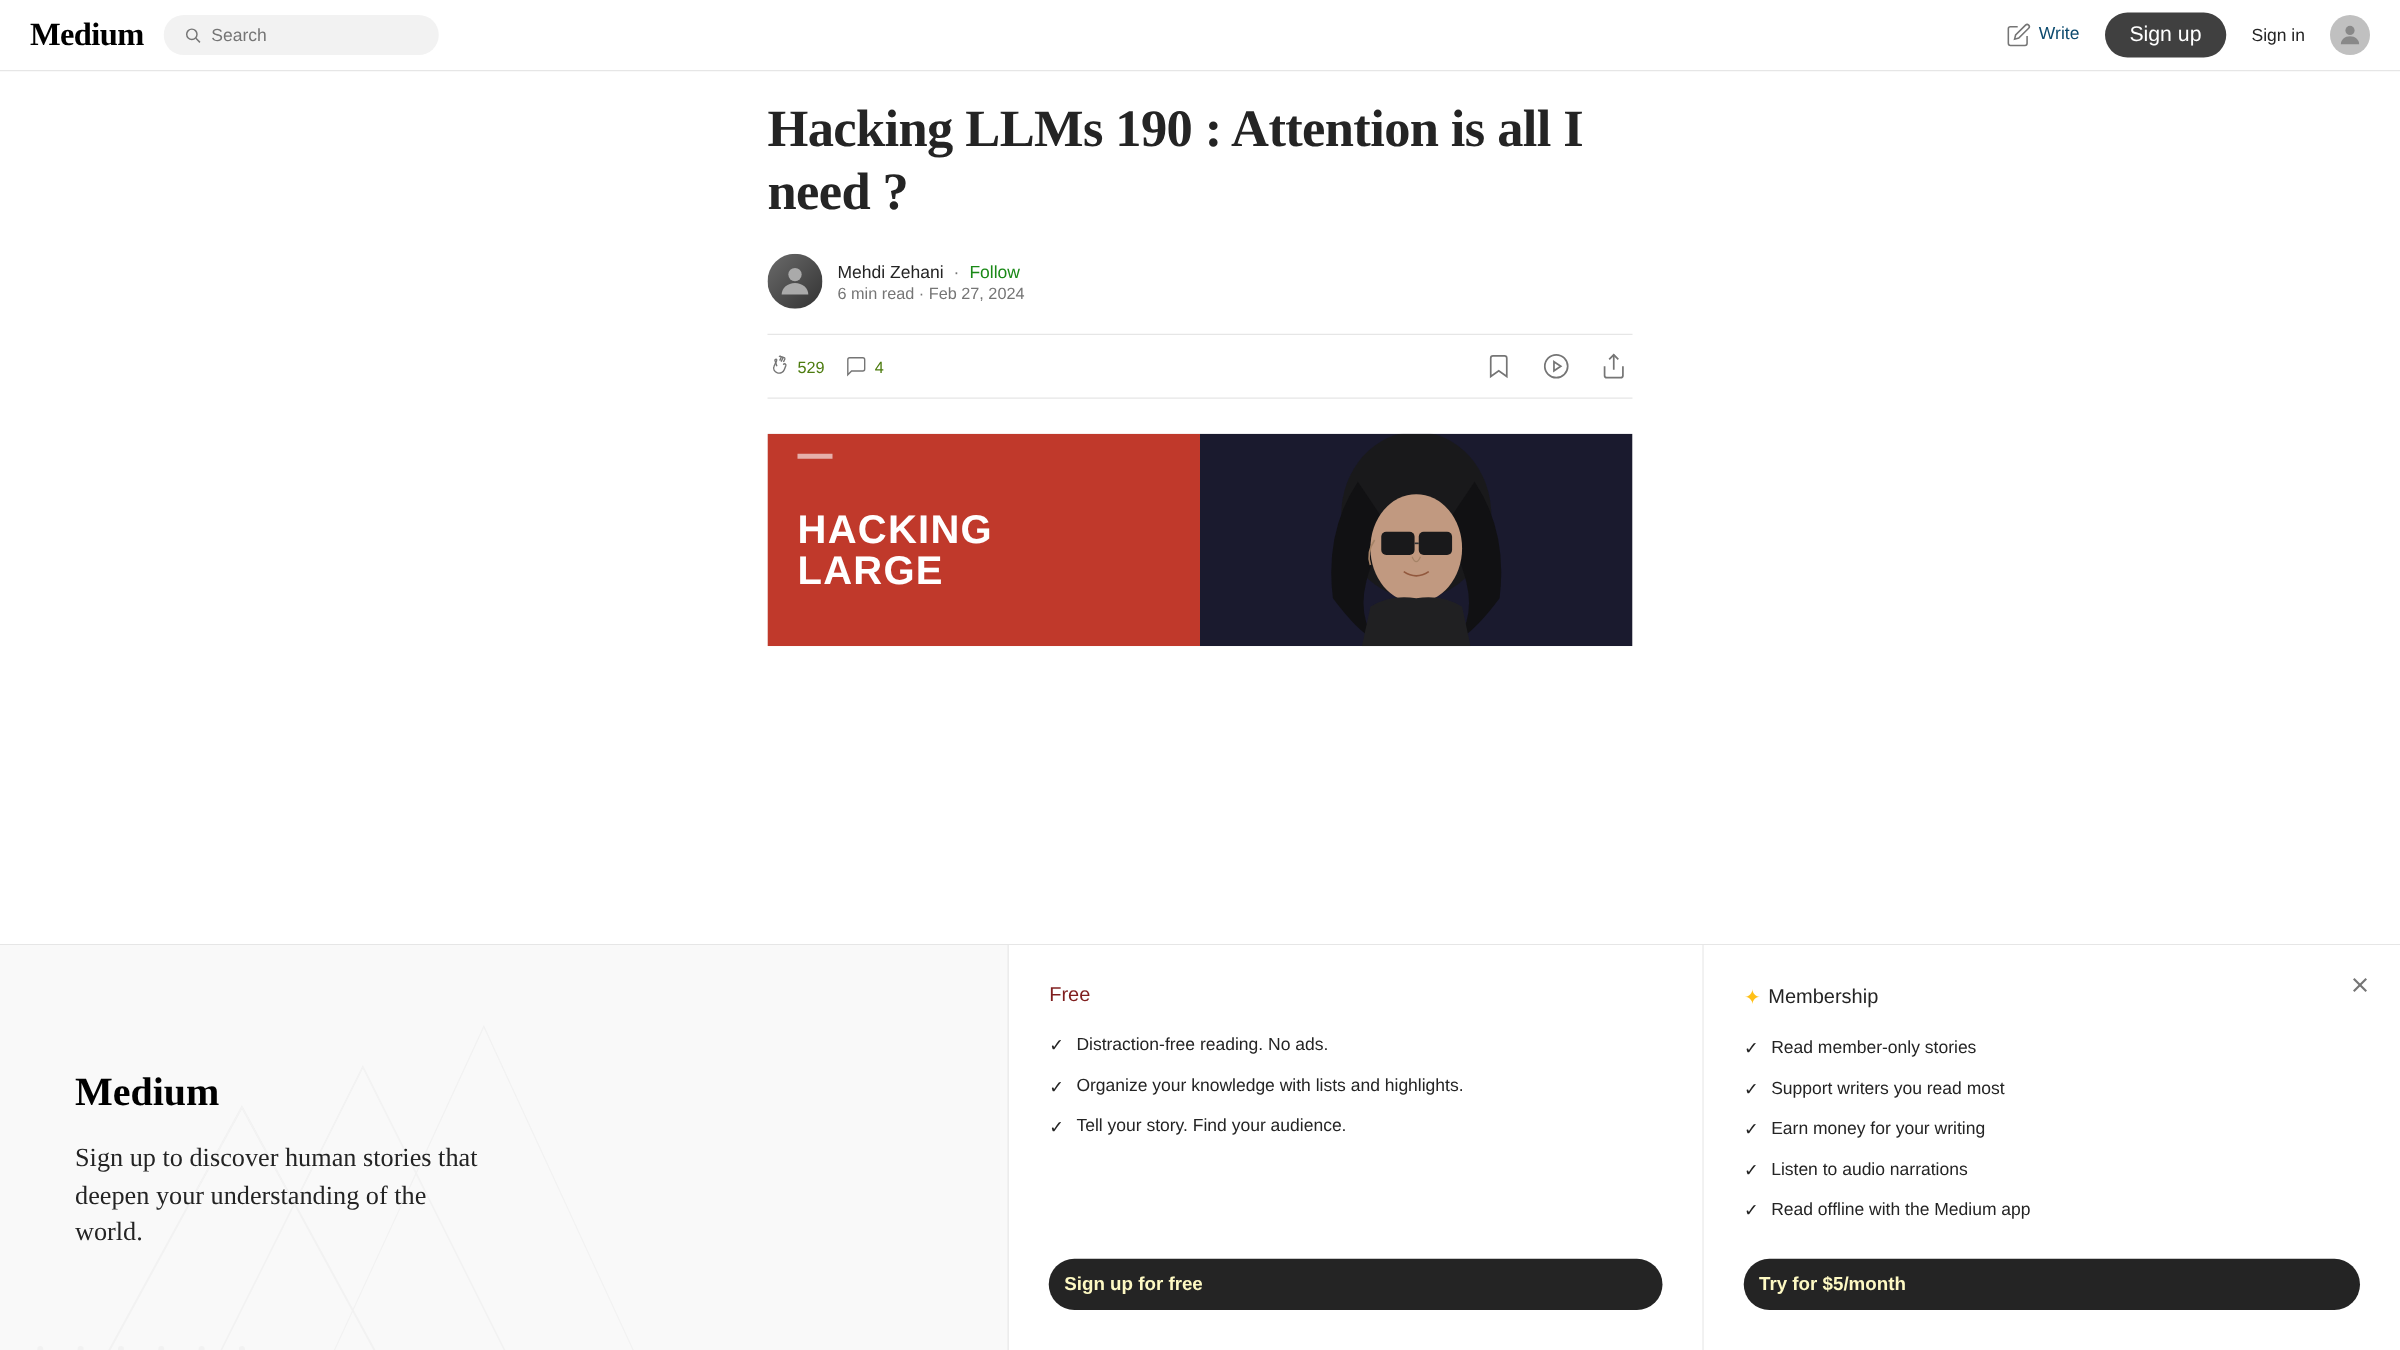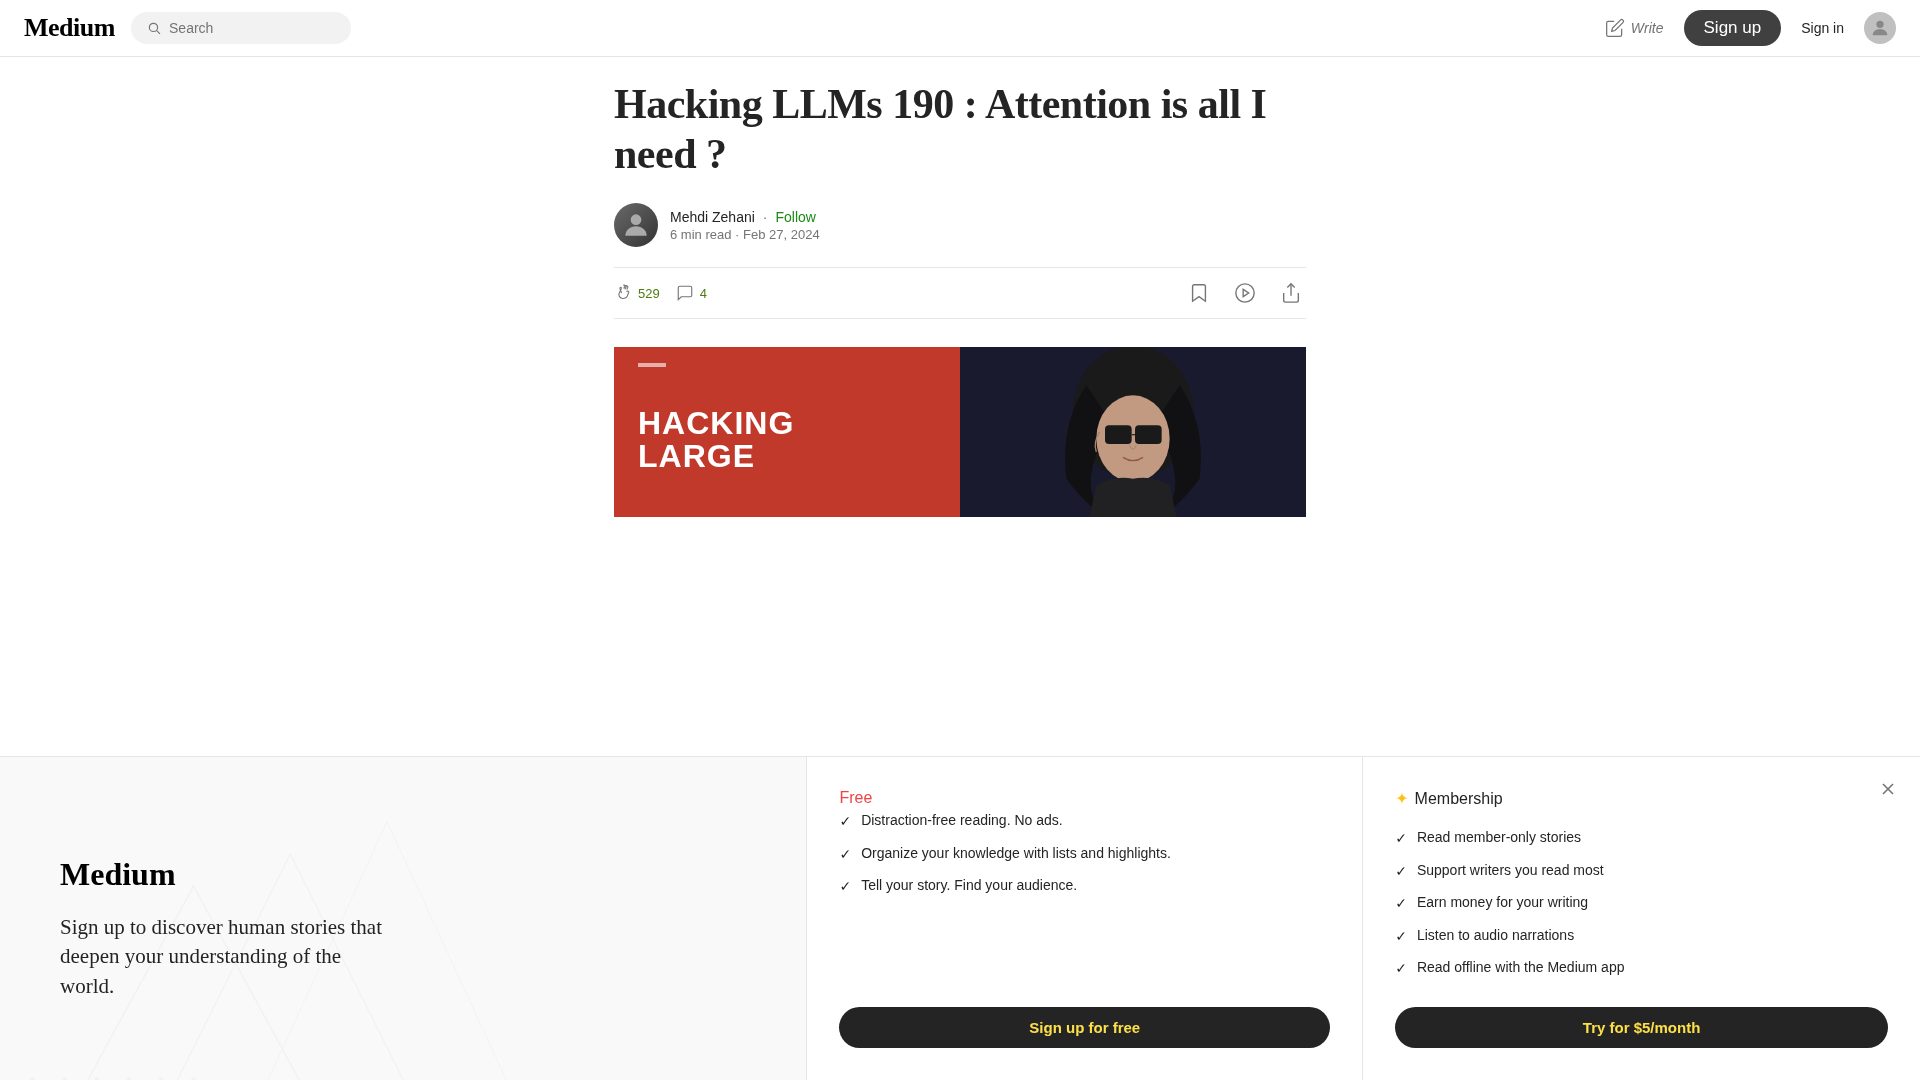--- a/index.html
+++ b/index.html
@@ -28,23 +28,23 @@
     .nav-search input {
       border: none; background: transparent; outline: none;
       font-size: 14px; color: #242424; width: 100%;
       font-family: -apple-system, BlinkMacSystemFont, sans-serif;
     }
     .nav-search input::placeholder { color: #757575; }
     .nav-right {
       margin-left: auto; display: flex; align-items: center; gap: 20px;
     }
     .nav-write {
-      display: flex; align-items: center; gap: 6px;
-      font-family: -apple-system, BlinkMacSystemFont, sans-serif;
-      font-size: 14px; color: #737373; cursor: pointer; font-style: italic;
+      display: flex; gap: 6px;
+      font-family: -apple-system, BlinkMacSystemFont, sans-serif;
+      font-size: 14px; color: #0c4a6e; cursor: pointer;
     }
     .nav-write svg { width: 20px; height: 20px; fill: none; stroke: #757575; stroke-width: 1.5; }
     .nav-signup-btn {
       background: #404040; color: #fff; border: none;
       border-radius: 99px; padding: 8px 20px;
       font-family: -apple-system, BlinkMacSystemFont, sans-serif;
       font-size: 17px; font-weight: 500; cursor: pointer;
     }
     .nav-signin {
       font-family: -apple-system, BlinkMacSystemFont, sans-serif;
@@ -179,22 +179,22 @@
       padding: 32px 32px;
       display: flex; flex-direction: column;
     }
     .overlay-right {
       flex: 0 0 29%; background: #fff;
       padding: 32px 32px;
       display: flex; flex-direction: column;
     }
     .plan-header {
       font-family: -apple-system, BlinkMacSystemFont, sans-serif;
-      font-size: 16px; font-weight: 500; color: #ef4444;
-      margin-bottom: 4px;
+      font-size: 16px; font-weight: 500; color: #7f1d1d;
+      margin-bottom: 20px;
     }
     .plan-header-membership {
       display: flex; align-items: center; gap: 6px;
       font-family: -apple-system, BlinkMacSystemFont, sans-serif;
       font-size: 16px; font-weight: 500; color: #242424;
       margin-bottom: 20px;
     }
     .star-icon { color: #ffc017; font-size: 16px; }
     .plan-features {
       list-style: none; display: flex; flex-direction: column; gap: 12px;
@@ -208,22 +208,22 @@
     .plan-feature .check {
       flex-shrink: 0; margin-top: 1px;
       color: #242424; font-size: 14px;
     }
     .plan-action-btn {
       display: block; width: 100%;
       padding: 12px;
       border-radius: 99px; border: none;
       font-family: -apple-system, BlinkMacSystemFont, sans-serif;
       font-size: 15px; font-weight: 600;
-      cursor: pointer; text-align: center;
-      background: #242424; color: #fde047;
+      cursor: pointer; text-align: left;
+      background: #242424; color: #fef9c3;
       margin-top: auto;
     }
     .close-btn {
       position: absolute; top: 16px; right: 16px;
       background: none; border: none; cursor: pointer;
       font-size: 20px; color: #757575; z-index: 300;
       width: 32px; height: 32px; display: flex; align-items: center; justify-content: center;
     }
     .close-btn svg { width: 20px; height: 20px; fill: none; stroke: #757575; stroke-width: 2; }
 

